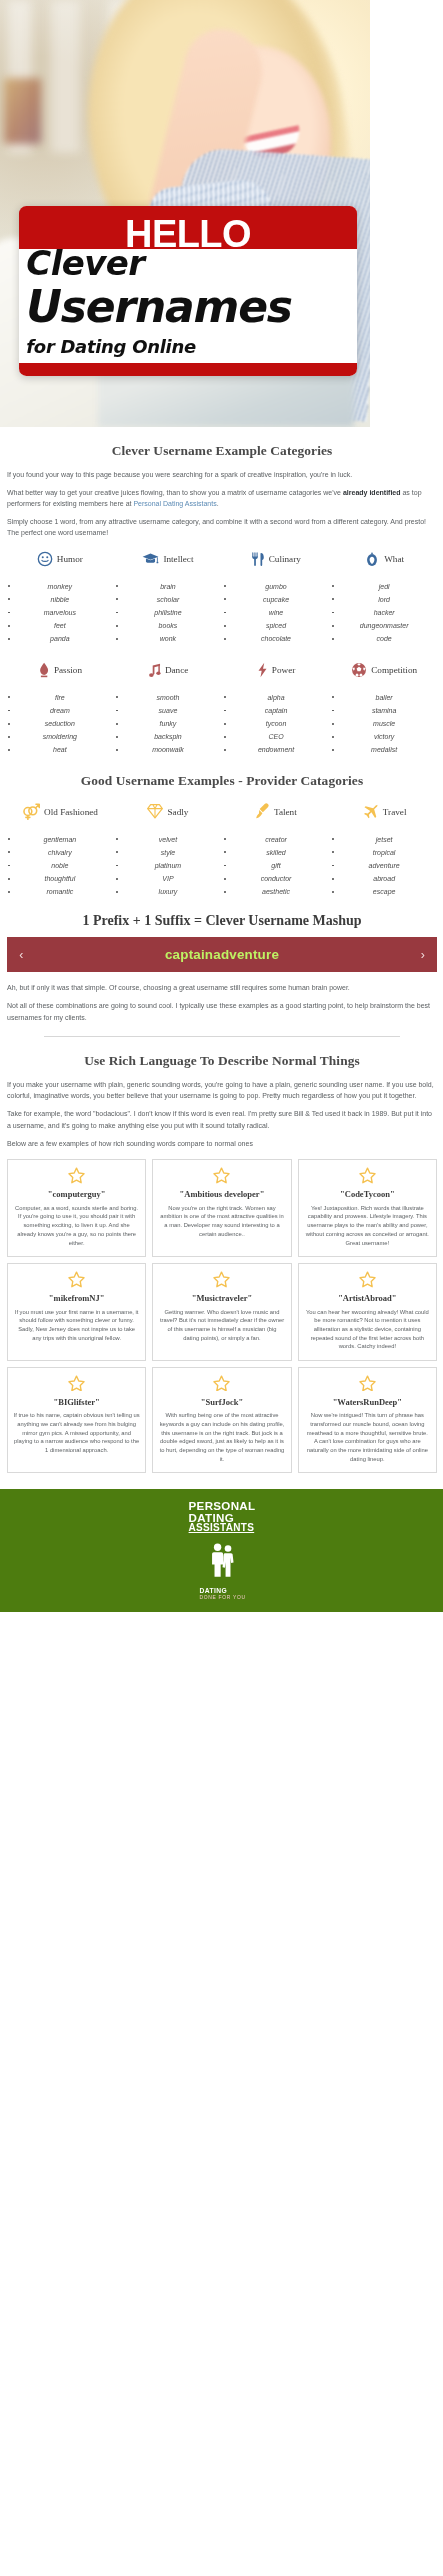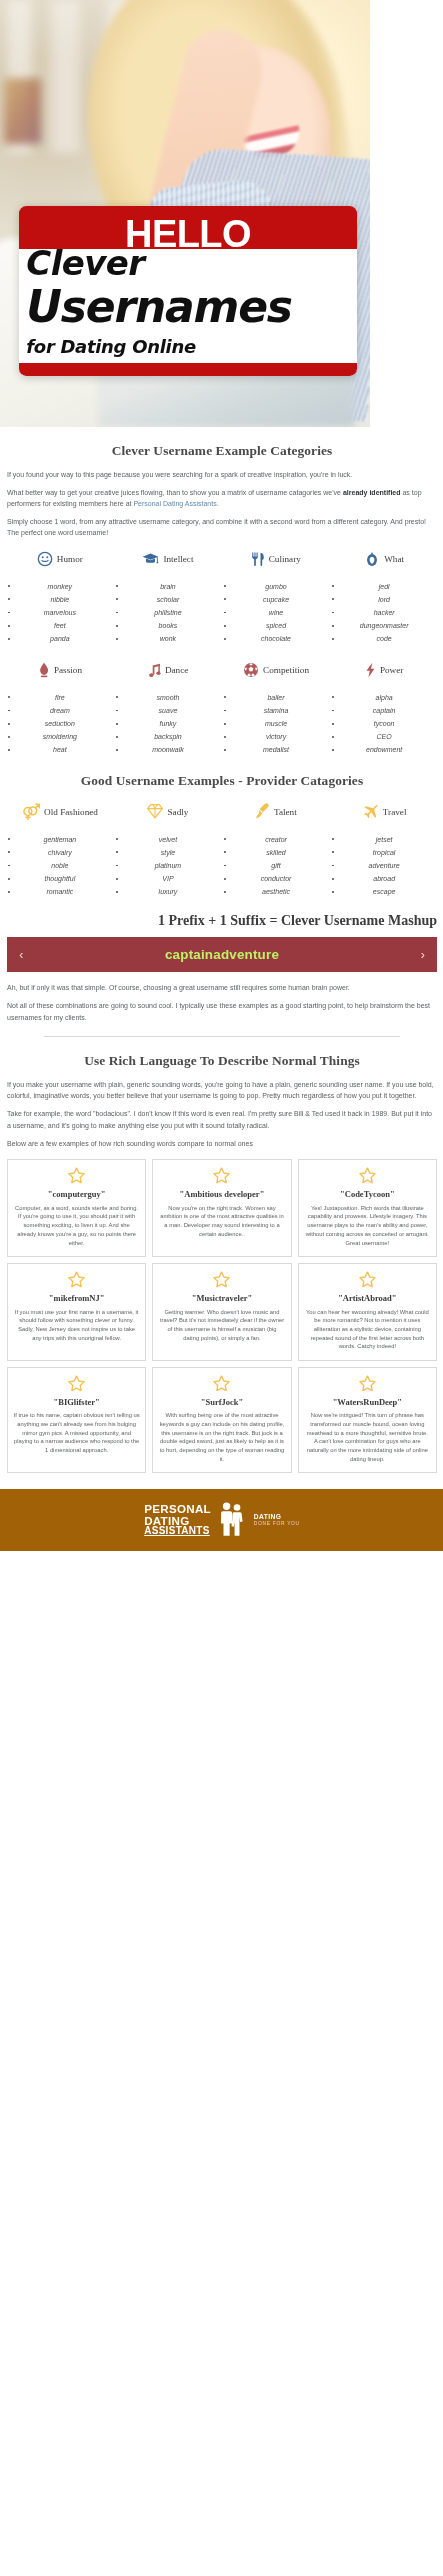--- a/index.html
+++ b/index.html
@@ -232,21 +232,21 @@
     border-radius: 50%;
     background: #4c4c4c;
   }
 
   
   h2.mashup-title {
     font-family: "Liberation Serif", serif;
     font-weight: 700;
     font-size: 14px;
     color: #3c3c3c;
-    text-align: right;
+    text-align: center;
     margin: 14.6px 0 8.5px;
   }
   .mashup-bar {
     position: relative;
     background: #98393f;
     height: 35px;
     display: flex;
     align-items: center;
     justify-content: center;
     margin-bottom: 9.8px;
@@ -297,26 +297,27 @@
   }
   .card .desc {
     font-size: 5.8px;
     line-height: 1.5;
     color: #5d6164;
     text-align: center;
   }
 
   
   .footer {
-    background: #a16207;
+    background: #4d7c0f;
     padding: 11px 0 12.2px;
     display: flex;
     align-items: center;
     justify-content: center;
     gap: 7.3px;
+    flex-direction: column;
   }
   .footer .pda-text { line-height: 1; }
   .footer .pda-l1 {
     color: #ffffff; font-weight: 700; font-size: 11.6px; letter-spacing: 0.3px;
   }
   .footer .pda-l2 {
     color: #ffffff; font-weight: 700; font-size: 11.6px; letter-spacing: 0.3px;
   }
   .footer .pda-l3 {
     color: #ffffff; font-weight: 700; font-size: 10px; letter-spacing: 0.3px; text-decoration: underline;
@@ -490,56 +491,56 @@
           <li><span class="dot"></span><span>suave</span></li>
           <li><span class="dot"></span><span>funky</span></li>
           <li><span class="dot"></span><span>backspin</span></li>
           <li><span class="dot"></span><span>moonwalk</span></li>
         </ul>
       </div>
 
       <div class="cat-col">
         <div class="cat-head">
           <span class="ico">
+            <svg width="11" height="16" viewBox="0 0 16 24">
+                <path d="M10.6 1 L2 13.2 h4.8 L5 23 L14 10.2 H8.8 z" fill="#b25a5a"></path>
+              </svg>
+          </span>
+          <span class="lbl">Power</span>
+        </div>
+        <ul class="cat-list">
+          <li><span class="dot"></span><span>alpha</span></li>
+          <li><span class="dot"></span><span>captain</span></li>
+          <li><span class="dot"></span><span>tycoon</span></li>
+          <li><span class="dot"></span><span>CEO</span></li>
+          <li><span class="dot"></span><span>endowment</span></li>
+        </ul>
+      </div>
+
+      <div class="cat-col">
+        <div class="cat-head">
+          <span class="ico">
             <svg width="16" height="16" viewBox="0 0 24 24">
                 <circle cx="12" cy="12" r="10.4" fill="#b25a5a"></circle>
                 <path d="M12 7 l3.6 2.6 -1.4 4.3 h-4.4 L8.4 9.6 z" fill="#ffffff"></path>
                 <path d="M12 1.6 l2.6 2.4 -2.6 1.4 -2.6 -1.4 z" fill="#ffffff"></path>
                 <path d="M2.2 9.6 l2.6 -1.8 1 2.8 -1.6 2.4 z" fill="#ffffff"></path>
                 <path d="M21.8 9.6 l-2.6 -1.8 -1 2.8 1.6 2.4 z" fill="#ffffff"></path>
                 <path d="M6.6 20.4 l1 -2.8 h3 l.8 3 -2.4 1.4 z" fill="#ffffff"></path>
                 <path d="M17.4 20.4 l-1 -2.8 h-3 l-.8 3 2.4 1.4 z" fill="#ffffff"></path>
               </svg>
           </span>
           <span class="lbl">Competition</span>
         </div>
         <ul class="cat-list">
           <li><span class="dot"></span><span>baller</span></li>
           <li><span class="dot"></span><span>stamina</span></li>
           <li><span class="dot"></span><span>muscle</span></li>
           <li><span class="dot"></span><span>victory</span></li>
           <li><span class="dot"></span><span>medalist</span></li>
-        </ul>
-      </div>
-
-      <div class="cat-col">
-        <div class="cat-head">
-          <span class="ico">
-            <svg width="11" height="16" viewBox="0 0 16 24">
-                <path d="M10.6 1 L2 13.2 h4.8 L5 23 L14 10.2 H8.8 z" fill="#b25a5a"></path>
-              </svg>
-          </span>
-          <span class="lbl">Power</span>
-        </div>
-        <ul class="cat-list">
-          <li><span class="dot"></span><span>alpha</span></li>
-          <li><span class="dot"></span><span>captain</span></li>
-          <li><span class="dot"></span><span>tycoon</span></li>
-          <li><span class="dot"></span><span>CEO</span></li>
-          <li><span class="dot"></span><span>endowment</span></li>
         </ul>
       </div>
     </div>
 
     <h2 class="section-title">Good Username Examples - Provider Catagories</h2>
     <div class="cat-grid">
 
       <div class="cat-col">
         <div class="cat-head">
           <span class="ico">

